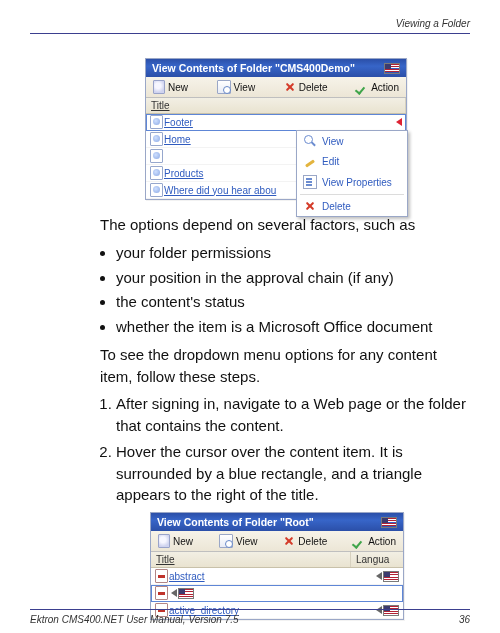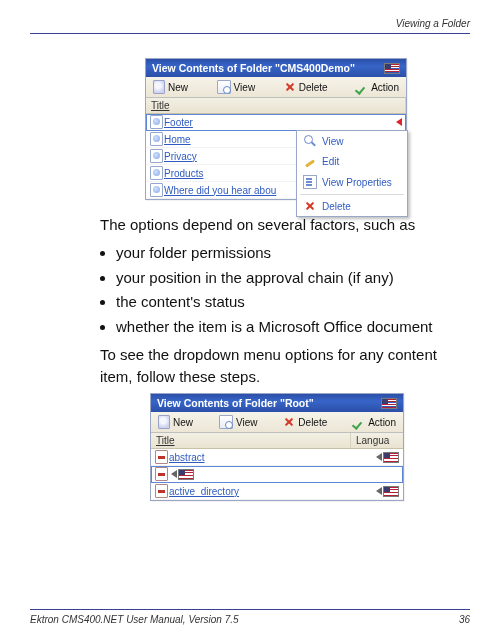--- a/index.html
+++ b/index.html
@@ -232,21 +232,20 @@
           <span class="ic-page"></span>
           <span class="rlabel">Footer</span>
           <span class="tri red"></span>
         </div>
         <div class="row">
           <span class="ic-page"></span>
           <span class="rlabel">Home</span>
         </div>
         <div class="row">
           <span class="ic-page"></span>
-          <span class="rlabel">Privacy</span>
         </div>
         <div class="row">
           <span class="ic-page"></span>
           <span class="rlabel">Products</span>
         </div>
         <div class="row">
           <span class="ic-page"></span>
           <span class="rlabel">Where did you hear abou</span>
         </div>
 
@@ -283,20 +282,24 @@
 
   <div class="body-text">
     <p>The options depend on several factors, such as</p>
     <ul>
       <li>your folder permissions</li>
       <li>your position in the approval chain (if any)</li>
       <li>the content's status</li>
       <li>whether the item is a Microsoft Office document</li>
     </ul>
     <p>To see the dropdown menu options for any content item, follow these steps.</p>
+    <ol>
+      <li>After signing in, navigate to a Web page or the folder that contains the content.</li>
+      <li>Hover the cursor over the content item. It is surrounded by a blue rectangle, and a triangle appears to the right of the title.</li>
+    </ol>
   </div>
 
   <div class="shot second">
     <div class="win small">
       <div class="titlebar">
         <span class="ttext">View Contents of Folder "Root"</span>
         <span class="flag"></span>
       </div>
       <div class="toolbar">
         <span class="tb-btn">

